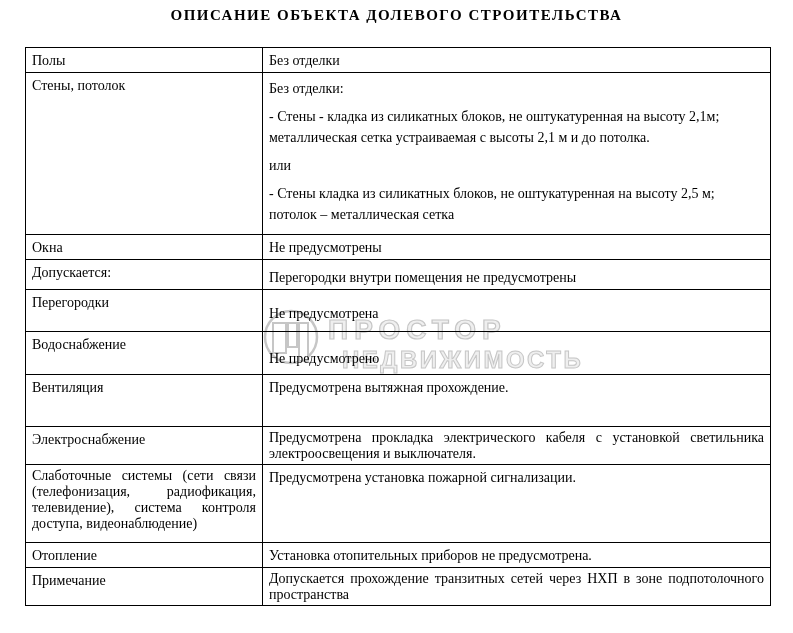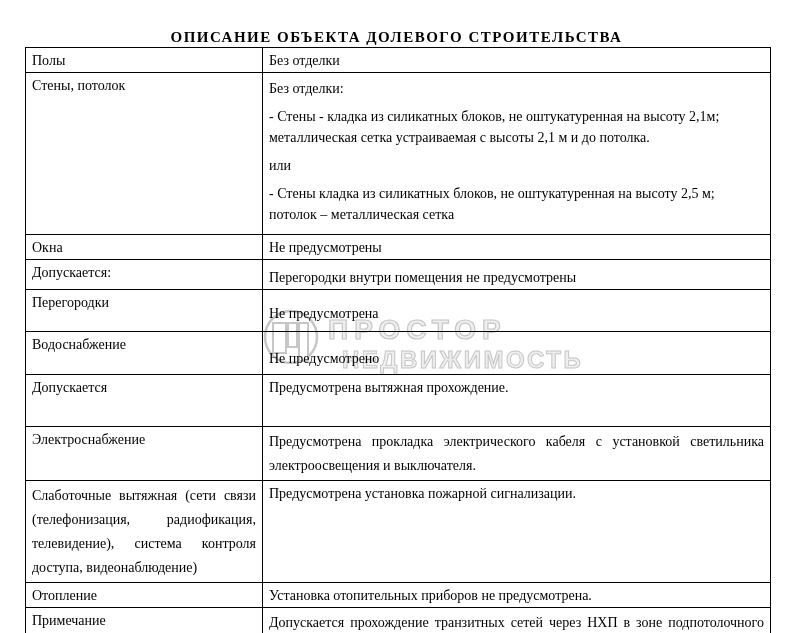--- a/index.html
+++ b/index.html
@@ -18,21 +18,20 @@
   .doc-title {
     position: absolute;
     top: 7px;
     left: 0;
     width: 100%;
     text-align: center;
     font-weight: bold;
     font-size: 15px;
     letter-spacing: 1.5px;
     z-index: 2;
-    margin-top: 22px;
   }
   
   .watermark {
     position: absolute;
     left: 260px;
     top: 308px;
     display: flex;
     align-items: flex-start;
     z-index: 0;
     pointer-events: none;
@@ -89,21 +88,21 @@
   tr.r7  { height: 43px; }
   tr.r8  { height: 52px; }
   tr.r9  { height: 38px; }
   tr.r10 { height: 78px; }
   tr.r11 { height: 21px; margin-top: 28px; }
   tr.r12 { height: 38px; }
   .v-pad8  { padding-top: 8px; }
   .v-pad12 { padding-top: 12px; }
   .v-pad14 { padding-top: 14px; }
   .v-pad17 { padding-top: 17px; }
-  .jst { text-align: justify; line-height: 24px; }
+  .jst { text-align: justify; line-height: 16px; }
   td.walls { padding-top: 5px; }
   td.walls p { margin: 0 0 7px 0; line-height: 21px; }
 </style>
 </head>
 <body>
 
 <div class="doc-title">ОПИСАНИЕ ОБЪЕКТА ДОЛЕВОГО СТРОИТЕЛЬСТВА</div>
 
 <div class="watermark">
   <svg class="wm-logo" viewBox="0 0 62 62" xmlns="http://www.w3.org/2000/svg">
@@ -147,29 +146,29 @@
     </tr>
     <tr class="r6">
       <td class="lbl">Перегородки</td>
       <td class="val v-pad14">Не предусмотрена</td>
     </tr>
     <tr class="r7">
       <td class="lbl">Водоснабжение</td>
       <td class="val v-pad17">Не предусмотрено</td>
     </tr>
     <tr class="r8">
-      <td class="lbl">Допускается</td>
+      <td class="lbl">Вентиляция</td>
       <td class="val">Предусмотрена вытяжная прохождение.</td>
     </tr>
     <tr class="r9">
       <td class="lbl">Электроснабжение</td>
       <td class="val jst">Предусмотрена прокладка электрического кабеля с установкой светильника электроосвещения и выключателя.</td>
     </tr>
     <tr class="r10">
-      <td class="lbl jst">Слаботочные вытяжная (сети связи (телефонизация, радиофикация, телевидение), система контроля доступа, видеонаблюдение)</td>
+      <td class="lbl jst">Слаботочные системы (сети связи (телефонизация, радиофикация, телевидение), система контроля доступа, видеонаблюдение)</td>
       <td class="val">Предусмотрена установка пожарной сигнализации.</td>
     </tr>
     <tr class="r11">
       <td class="lbl">Отопление</td>
       <td class="val">Установка отопительных приборов не предусмотрена.</td>
     </tr>
     <tr class="r12">
       <td class="lbl">Примечание</td>
       <td class="val jst">Допускается прохождение транзитных сетей через НХП в зоне подпотолочного пространства</td>
     </tr>

